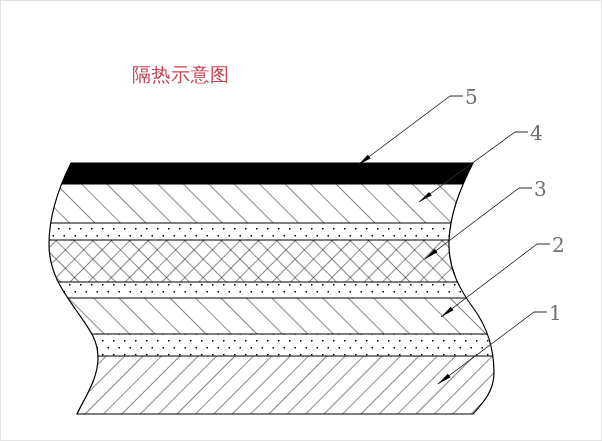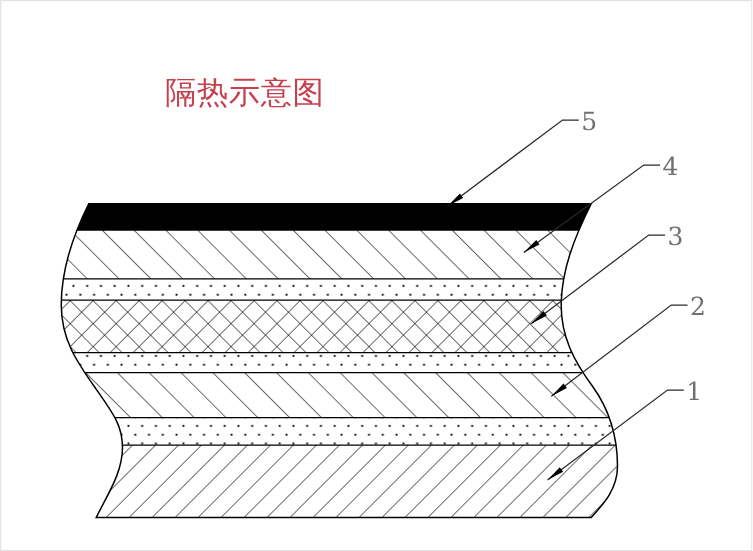--- a/index.html
+++ b/index.html
@@ -10,21 +10,21 @@
     background: #ffffff;
     border: 1px solid #e3e3e3;
     box-sizing: border-box;
     overflow: hidden;
     font-family: "DejaVu Sans", sans-serif;
   }
   #diagram-title {
     position: absolute;
     left: 131px;
     top: 63px;
-    font-size: 25px;
+    font-size: 19px;
     line-height: 21px;
     letter-spacing: 0.5px;
     color: #c4414d;
     font-family: Liberation Sans, sans-serif;
     white-space: nowrap;
   }
   svg { position: absolute; left: 0; top: 0; }
   .leader { stroke: #2a2a2a; stroke-width: 1; fill: none; }
   .arrowhead { fill: #000000; stroke: none; }
   .layer-label {

